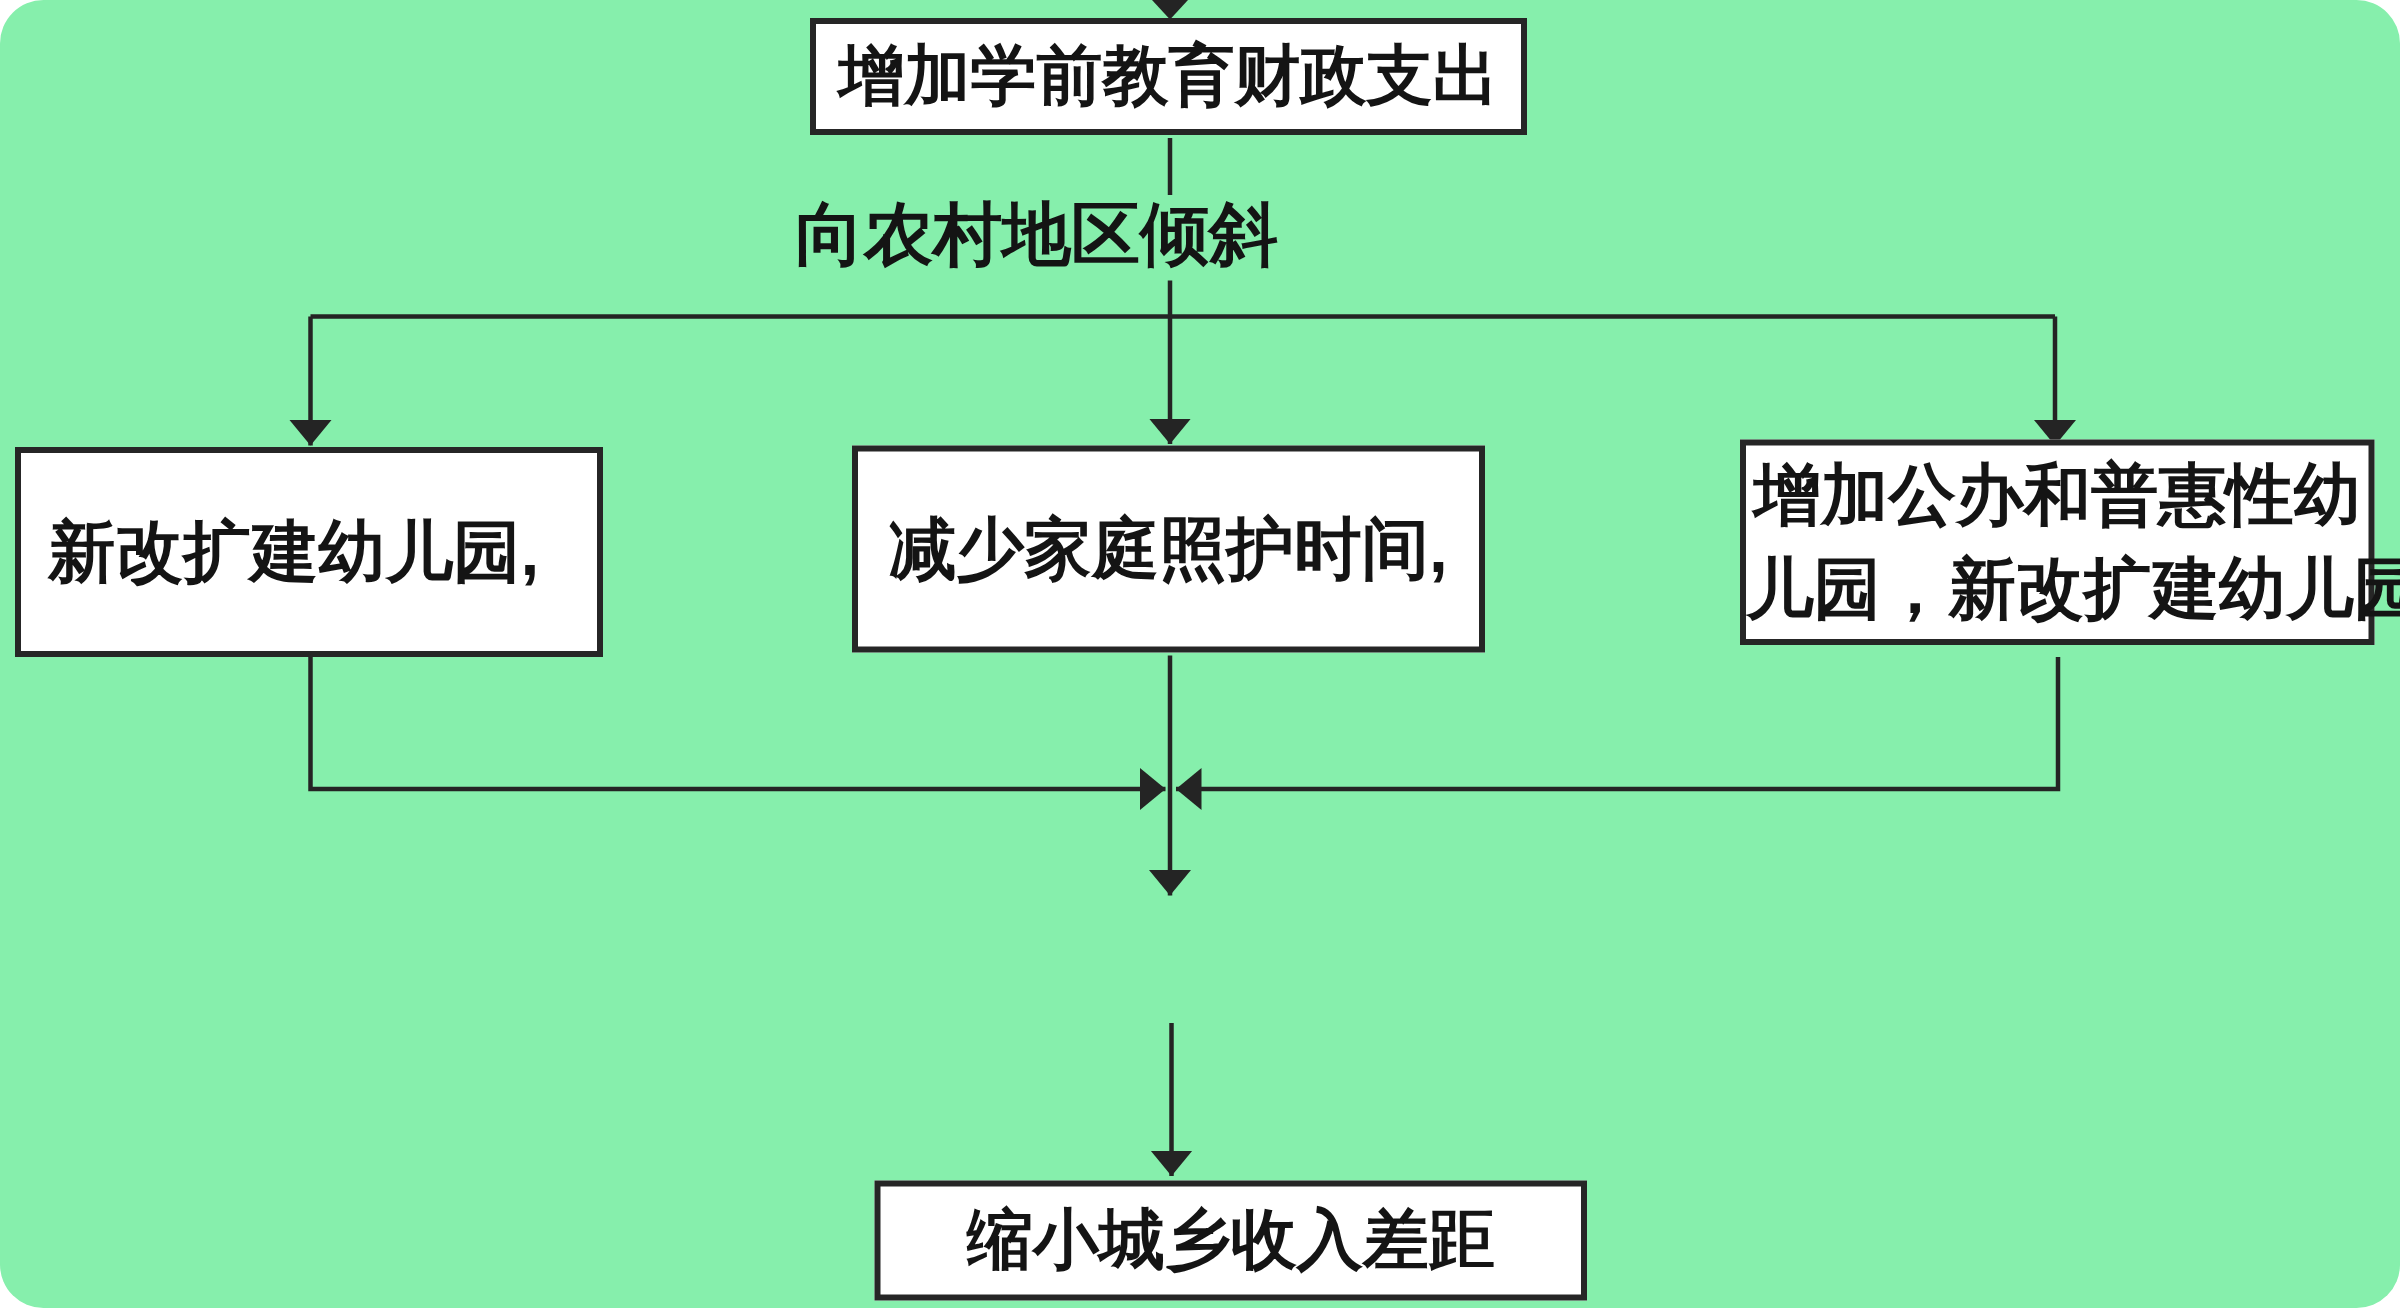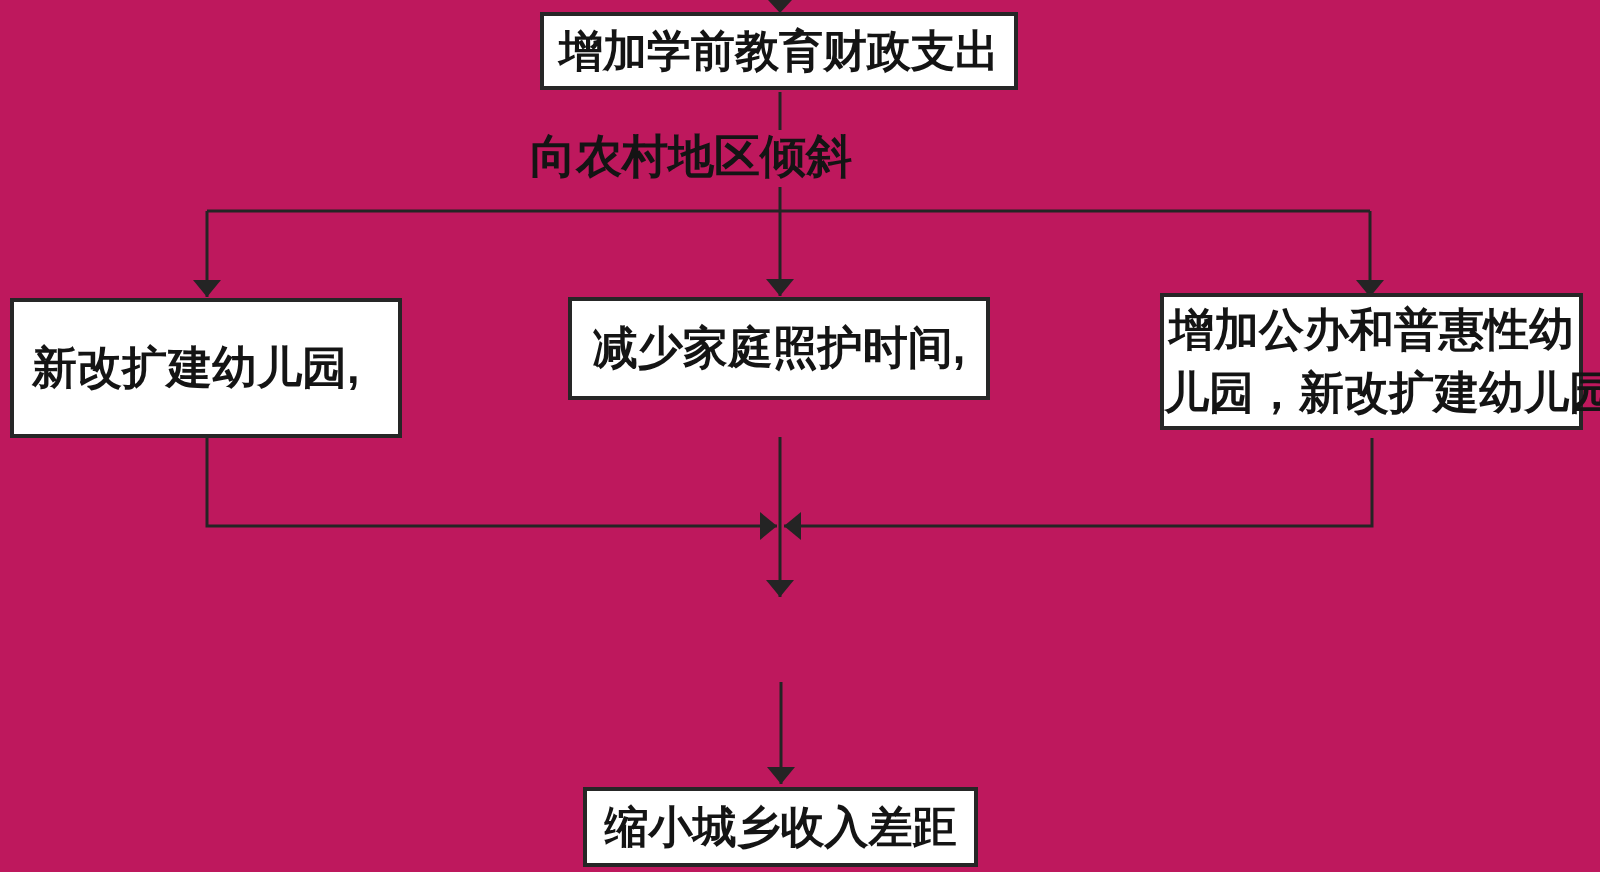--- a/index.html
+++ b/index.html
@@ -1,24 +1,25 @@
 <!DOCTYPE html>
 <html><head>
 <meta charset="utf-8">
 <style>
   html, body { margin: 0; padding: 0; background: #ffffff; }
   .canvas {
     position: relative;
     width: 1600px;
     height: 872px;
-    background: #be185d;
+    background: #86efac;
     overflow: hidden;
     font-family: "Liberation Sans", "DejaVu Sans", sans-serif;
     font-weight: 700;
     color: #141414;
+    border-radius: 29px;
   }
   .wires {
     position: absolute;
     left: 0; top: 0;
     width: 1600px; height: 872px;
   }
   .wires line, .wires path.wire {
     stroke: #242424;
     stroke-width: 3;
     fill: none;
@@ -40,24 +41,24 @@
   .line { display: block; white-space: nowrap; }
   .b-top    { left: 540px;  top: 12px;  width: 478px; height: 78px;  font-size: 44px; text-align: center; }
   .lbl-tilt {
     position: absolute;
     left: 530px; top: 129px; width: 470px;
     text-align: left;
     font-size: 46px;
     line-height: 1.2;
   }
   .b-left   { left: 10px;   top: 298px; width: 392px; height: 140px; font-size: 45px; text-align: left; padding-left: 18px; }
-  .b-mid    { left: 568px;  top: 297px; width: 422px; height: 103px; font-size: 45px; text-align: center; }
+  .b-mid    { left: 568px;  top: 297px; width: 422px; height: 138px; font-size: 45px; text-align: center; }
   .b-right  { left: 1160px; top: 293px; width: 423px; height: 137px; font-size: 45px; text-align: center; }
   .b-income { left: 510px;  top: 600px; width: 543px; height: 80px;  font-size: 44px; text-align: center; }
-  .b-gap    { left: 583px;  top: 787px; width: 395px; height: 80px;  font-size: 44px; text-align: center; }
+  .b-gap    { left: 583px;  top: 787px; width: 475px; height: 80px;  font-size: 44px; text-align: center; }
 </style>
 </head>
 <body>
 
 <div class="canvas">
 
   <svg class="wires" viewBox="0 0 1600 872" aria-hidden="true">
     <defs>
       <marker id="ah" viewBox="0 0 18 30" refX="17" refY="15" markerWidth="18" markerHeight="30" markerUnits="userSpaceOnUse" orient="auto">
         <path d="M0,1 L17,15 L0,29 Z"></path>

